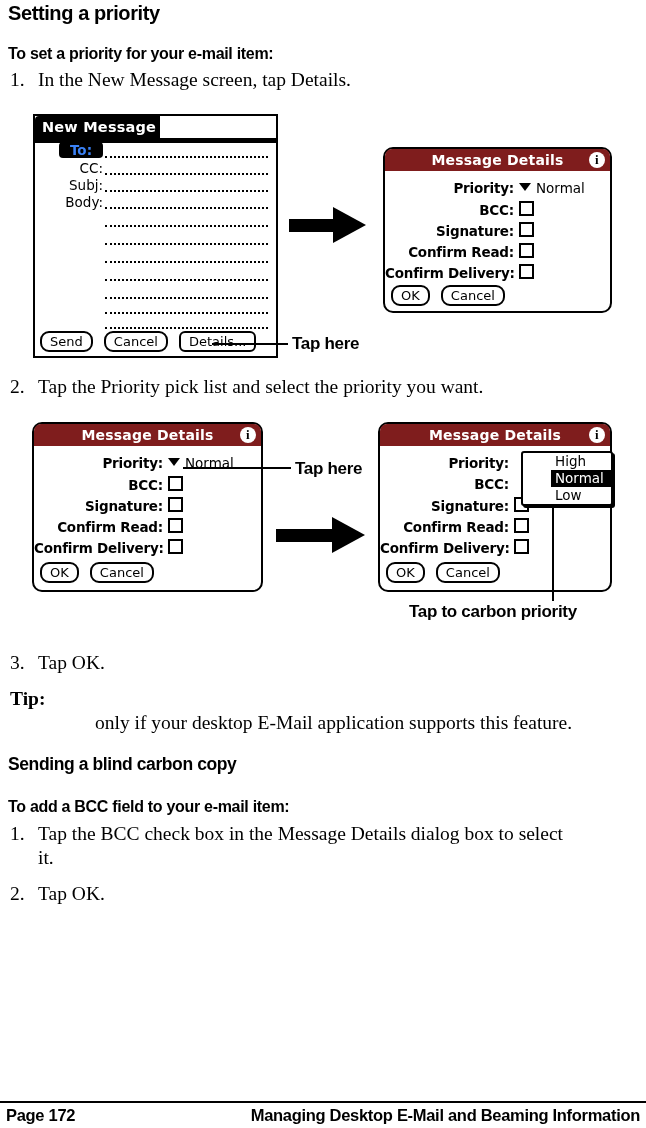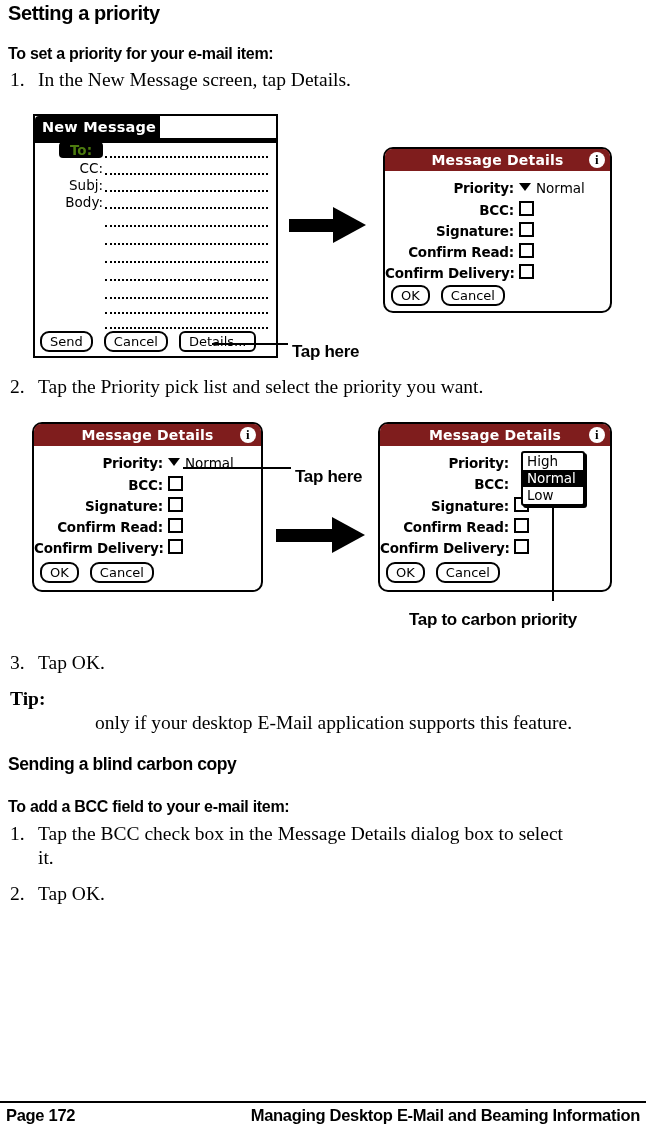--- a/index.html
+++ b/index.html
@@ -7,21 +7,21 @@
         font-family:"Liberation Serif",serif;}
   .abs{position:absolute;}
 
   
   .h1{font-family:"Liberation Sans",sans-serif;font-weight:bold;font-size:20px;letter-spacing:-0.4px;}
   .h2{font-family:"Liberation Sans",sans-serif;font-weight:bold;font-size:16px;letter-spacing:-0.3px;}
   .body-line{font-size:19.5px;white-space:nowrap;}
   .stepnum{position:absolute;left:10px;}
   .steptxt{position:absolute;left:38px;}
   .tiplabel{font-weight:bold;}
-  .callout{font-family:"Liberation Sans",sans-serif;font-weight:bold;font-size:17px;letter-spacing:-0.3px;white-space:nowrap;margin-top:8px;}
+  .callout{font-family:"Liberation Sans",sans-serif;font-weight:bold;font-size:17px;letter-spacing:-0.3px;white-space:nowrap;}
 
   
   .palm{font-family:"DejaVu Sans",sans-serif;}
   .frame{border:2px solid #000;background:#fff;}
   .dialog{border:2px solid #000;border-radius:10px;background:#fff;}
   .dlg-title{position:absolute;left:0;top:0;right:0;height:22px;background:#7f1d1d;border-radius:7px 7px 0 0;
              color:#fff;text-align:center;font-weight:bold;font-size:14px;line-height:22px;letter-spacing:0.2px;}
   .info{position:absolute;right:5px;top:3px;width:16px;height:16px;border-radius:50%;background:#fff;color:#000;
         font-family:"Liberation Serif",serif;font-weight:bold;font-size:13px;line-height:16px;text-align:center;}
   .drow{position:absolute;left:0;width:100%;height:17px;font-size:13.5px;line-height:16px;white-space:nowrap;}
@@ -34,35 +34,35 @@
   .btnrow{position:absolute;left:6px;}
   .pbtn{display:inline-block;border:2px solid #000;border-radius:9px;padding:0 8px;font-size:13px;line-height:17px;
         margin-right:6px;background:#fff;}
 
   
   #nm{left:33px;top:114px;width:241px;height:240px;}
   .nm-tab{position:absolute;left:0;top:0;width:118px;height:22px;background:#000;border-radius:4px 0 0 0;
           color:#fff;font-weight:bold;font-size:14.5px;line-height:22px;padding-left:7px;letter-spacing:0.2px;}
   .nm-bar{position:absolute;left:0;top:22px;right:0;height:5px;background:#000;}
   .nm-lbl{position:absolute;width:64px;text-align:right;font-size:13.5px;line-height:16px;}
-  .nm-hl{position:absolute;background:#000;color:#4d7c0f;border-radius:4px;font-size:13.5px;line-height:16px;
+  .nm-hl{position:absolute;background:#000;color:#3b82f6;border-radius:4px;font-size:13.5px;line-height:16px;
          font-weight:bold;text-align:center;width:44px;}
   .dl{position:absolute;left:70px;right:8px;height:2px;border-bottom:2px dotted #000;}
   .nm-btnrow{position:absolute;left:5px;top:215px;}
 
   
   .arrow-body{position:absolute;background:#000;height:13px;}
   .arrow-head{position:absolute;width:0;height:0;border-top:18px solid transparent;border-bottom:18px solid transparent;
               border-left:33px solid #000;}
   .cline-h{position:absolute;height:2px;background:#000;z-index:6;}
   .cline-v{position:absolute;width:2px;background:#000;z-index:6;}
 
   
   .picklist{position:absolute;left:141px;top:27px;width:60px;background:#fff;border:2px solid #000;border-radius:3px;
-            box-shadow:2px 2px 0 #000;z-index:5;font-size:13.5px;}
+            box-shadow:2px 2px 0 #000;z-index:5;font-size:13.5px;padding-left:28px;}
   .pl-item{padding:0 4px;line-height:17px;white-space:nowrap;}
   .pl-sel{background:#000;color:#fff;}
 
   
   .footer-rule{position:absolute;left:0;top:1101px;width:646px;height:2px;background:#000;}
   .footer-txt{font-family:"Liberation Sans",sans-serif;font-weight:bold;font-size:16.5px;letter-spacing:-0.3px;top:1106px;}
 </style>
 </head>
 <body>
 

